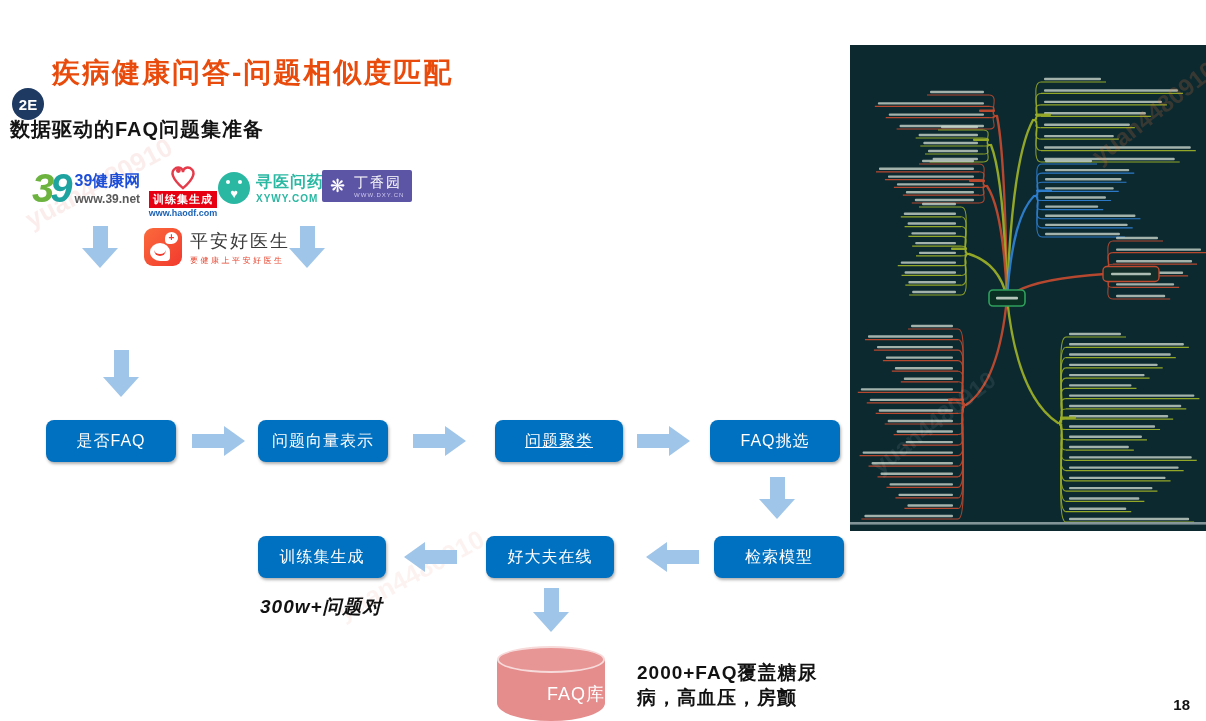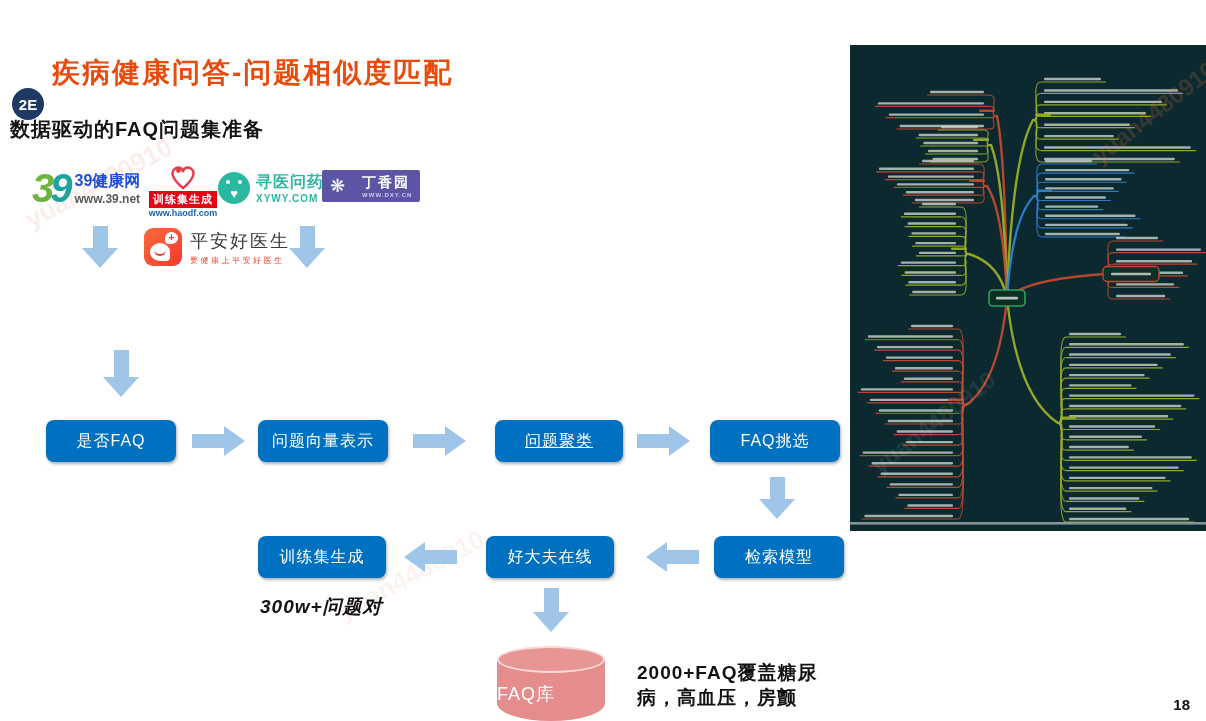--- a/index.html
+++ b/index.html
@@ -66,21 +66,21 @@
                 border-right:21px solid #9FC5E9; }
 
   .note { position:absolute; font-size:19px; font-weight:bold; color:#121212; letter-spacing:1px; }
 
   
   .cyl { position:absolute; left:497px; top:646px; width:108px; height:75px; }
   .cyl-body { position:absolute; left:0; top:13px; width:108px; height:62px; background:#E58C8C;
               border-radius:0 0 54px 54px / 0 0 18px 18px; }
   .cyl-top { position:absolute; left:0; top:0; width:108px; height:27px; border-radius:50%;
              background:#E89595; border:2px solid #F7DADA; }
-  .cyl-label { position:absolute; left:0; top:36px; width:108px; text-align:left;
+  .cyl-label { position:absolute; left:0; top:36px; width:108px; text-align:right;
                color:#fff; font-size:18px; letter-spacing:1px; }
 
   
   .mindmap { position:absolute; left:850px; top:45px; width:356px; height:486px; background:#0C2930; }
 
   .pagenum { position:absolute; right:16px; bottom:8px; font-size:15px; font-weight:bold; color:#111; }
 
   .wm { position:absolute; color:rgba(215,80,60,.10); font-size:26px; font-weight:bold;
         transform:rotate(-28deg); pointer-events:none; white-space:nowrap; }
 </style>
@@ -122,21 +122,21 @@
       <span class="heart">♥</span>
     </span>
     <span class="logo-txt">
       <span class="xywy-name">寻医问药</span>
       <span class="xywy-url">XYWY.COM</span>
     </span>
   </div>
 
   <div class="logo dxy" style="left:322px; top:170px;">
     <span style="color:#fff; font-size:18px; margin-right:5px;">❋</span>
-    <span class="logo-txt" style="margin-left:12px;font-weight:bold;">
+    <span class="logo-txt" style="margin-left:4px;">
       <span class="dxy-name">丁香园</span>
       <span class="dxy-url">WWW.DXY.CN</span>
     </span>
   </div>
 
   <div class="logo" style="left:144px; top:228px;">
     <span class="pingan-ic">
       <span class="pa-b1"></span>
       <span class="pa-b2">+</span>
     </span>

